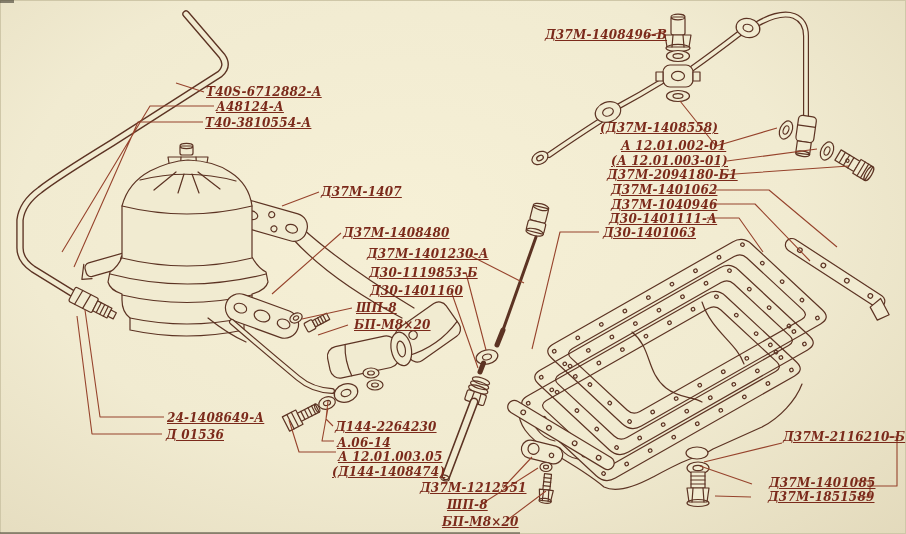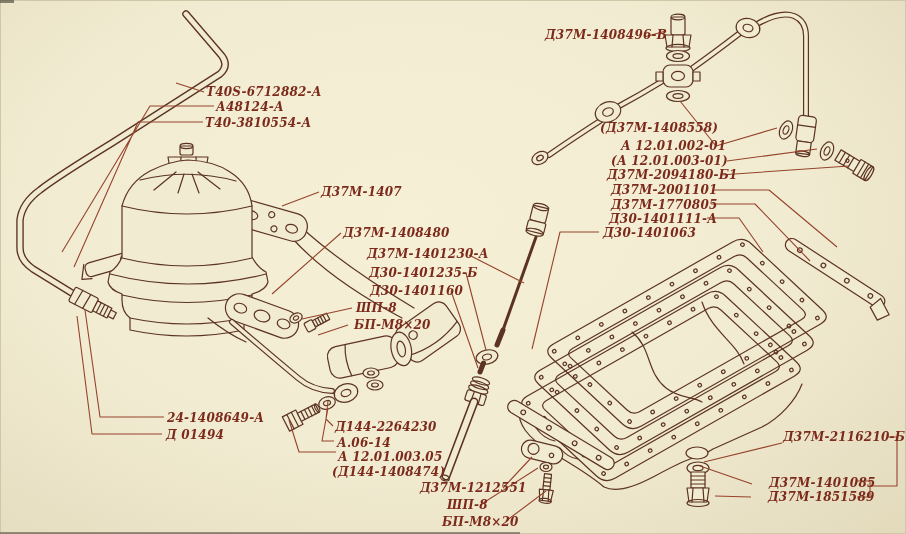--- a/index.html
+++ b/index.html
@@ -20,21 +20,21 @@
   .tubebg7{stroke:#f1ebd1;stroke-width:3.6;fill:none;stroke-linecap:round;stroke-linejoin:round;}
   .tube9{stroke:#5c3323;stroke-width:9;fill:none;stroke-linecap:round;}
   .tubebg9{stroke:#f1ebd1;stroke-width:5.8;fill:none;stroke-linecap:round;}
   .tube5{stroke:#5c3323;stroke-width:5;fill:none;stroke-linecap:round;}
   .rod{stroke:#5c3323;stroke-width:3;fill:none;stroke-linecap:round;}
   .rod5{stroke:#5c3323;stroke-width:5;fill:none;stroke-linecap:round;}
   .leaders path{stroke:#96432c;stroke-width:1.1;fill:none;stroke-linejoin:round;}
   .lbl{
     position:absolute;white-space:nowrap;
     font:italic 600 12px "DejaVu Serif", serif;
-    color:#7b2a1b;letter-spacing:.2px;line-height:14px;
+    color:#7b2a1b;letter-spacing:.2px;line-height:14px;text-decoration:underline;
   }
   .edge-a{position:absolute;left:0;top:0;width:14px;height:3px;background:#3f3a2e;opacity:.6;}
   .edge-b{position:absolute;left:0;bottom:0;width:520px;height:2px;background:#3f3a2e;opacity:.5;}
 </style>
 </head>
 <body>
 
 <div class="stage">
 
 <svg class="art" width="906" height="534" viewBox="0 0 906 534" xmlns="http://www.w3.org/2000/svg" xmlns:xlink="http://www.w3.org/1999/xlink">
@@ -294,40 +294,40 @@
     <path d="M204,92 L176,83 M214,106 L150,106 L62,252 M203,122 L138,122 L74,267 M319,192 L282,206 M341,233 L272,294 M469,255 L524,283 M466,273 L486,350 M451,291 L478,368 M352,308 L302,319 M348,325 L318,335 M164,417 L100,417 L85,310 M162,434 L92,434 L77,316 M333,426 L326,419 L328,401 M334,441 L322,441 L328,408 M336,452 L299,452 L289,420 M503,488 L532,457 M480,505 L538,468 M506,521 L546,491 M644,37 L666,31 M716,146 L680,101 M716,146 L777,128 M727,161 L817,149 M720,175 L849,166 M713,190 L769,190 L837,247 M711,204 L755,204 L810,261 M707,218 L739,218 L763,252 M599,232 L560,232 L532,349 M887,437 L897,437 L897,486 L870,486 M870,480 L870,497 L857,497 M856,481 L870,481 M782,443 L704,462 M752,484 L700,466 M751,497 L715,496"></path>
   </g>
 </svg>
 
 <div class="lbl" style="left:206px;top:85px">Т40S-6712882-А</div>
 <div class="lbl" style="left:216px;top:100px">А48124-А</div>
 <div class="lbl" style="left:205px;top:116px">Т40-3810554-А</div>
 <div class="lbl" style="left:321px;top:185px">Д37М-1407</div>
 <div class="lbl" style="left:343px;top:226px">Д37М-1408480</div>
 <div class="lbl" style="left:367px;top:247px">Д37М-1401230-А</div>
-<div class="lbl" style="left:369px;top:266px">Д30-1401235-Б</div>
+<div class="lbl" style="left:369px;top:266px">Д30-1119853-Б</div>
 <div class="lbl" style="left:370px;top:284px">Д30-1401160</div>
 <div class="lbl" style="left:356px;top:301px">ШП-8</div>
 <div class="lbl" style="left:354px;top:318px">БП-М8×20</div>
 <div class="lbl" style="left:167px;top:411px">24-1408649-А</div>
-<div class="lbl" style="left:166px;top:428px">Д 01494</div>
+<div class="lbl" style="left:166px;top:428px">Д 01536</div>
 <div class="lbl" style="left:335px;top:420px">Д144-2264230</div>
 <div class="lbl" style="left:337px;top:436px">А.06-14</div>
 <div class="lbl" style="left:338px;top:450px">А 12.01.003.05</div>
 <div class="lbl" style="left:332px;top:465px">(Д144-1408474)</div>
 <div class="lbl" style="left:420px;top:481px">Д37М-1212551</div>
 <div class="lbl" style="left:447px;top:498px">ШП-8</div>
 <div class="lbl" style="left:442px;top:515px">БП-М8×20</div>
 <div class="lbl" style="left:545px;top:28px">Д37М-1408496-В</div>
 <div class="lbl" style="left:600px;top:121px">(Д37М-1408558)</div>
 <div class="lbl" style="left:621px;top:139px">А 12.01.002-01</div>
 <div class="lbl" style="left:611px;top:154px">(А 12.01.003-01)</div>
 <div class="lbl" style="left:607px;top:168px">Д37М-2094180-Б1</div>
-<div class="lbl" style="left:611px;top:183px">Д37М-2001101</div>
-<div class="lbl" style="left:611px;top:198px">Д37М-1770805</div>
+<div class="lbl" style="left:611px;top:183px">Д37М-1401062</div>
+<div class="lbl" style="left:611px;top:198px">Д37М-1040946</div>
 <div class="lbl" style="left:609px;top:212px">Д30-1401111-А</div>
 <div class="lbl" style="left:603px;top:226px">Д30-1401063</div>
 <div class="lbl" style="left:783px;top:430px">Д37М-2116210-Б</div>
 <div class="lbl" style="left:769px;top:476px">Д37М-1401085</div>
 <div class="lbl" style="left:768px;top:490px">Д37М-1851589</div>
 
 <div class="edge-a"></div>
 <div class="edge-b"></div>
 
 </div>

